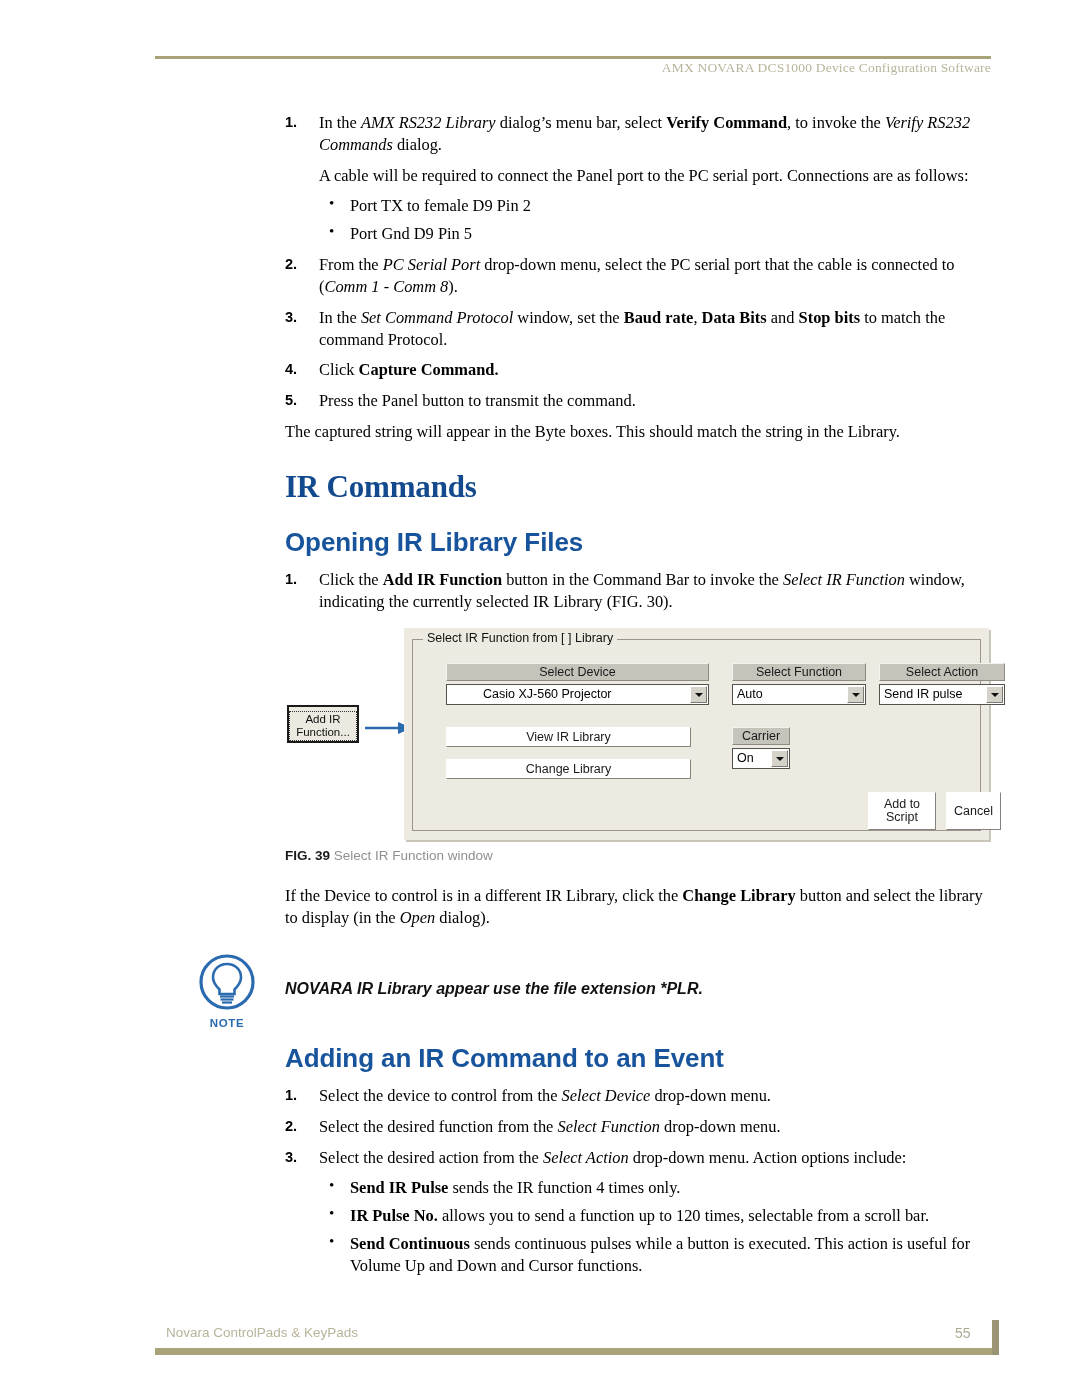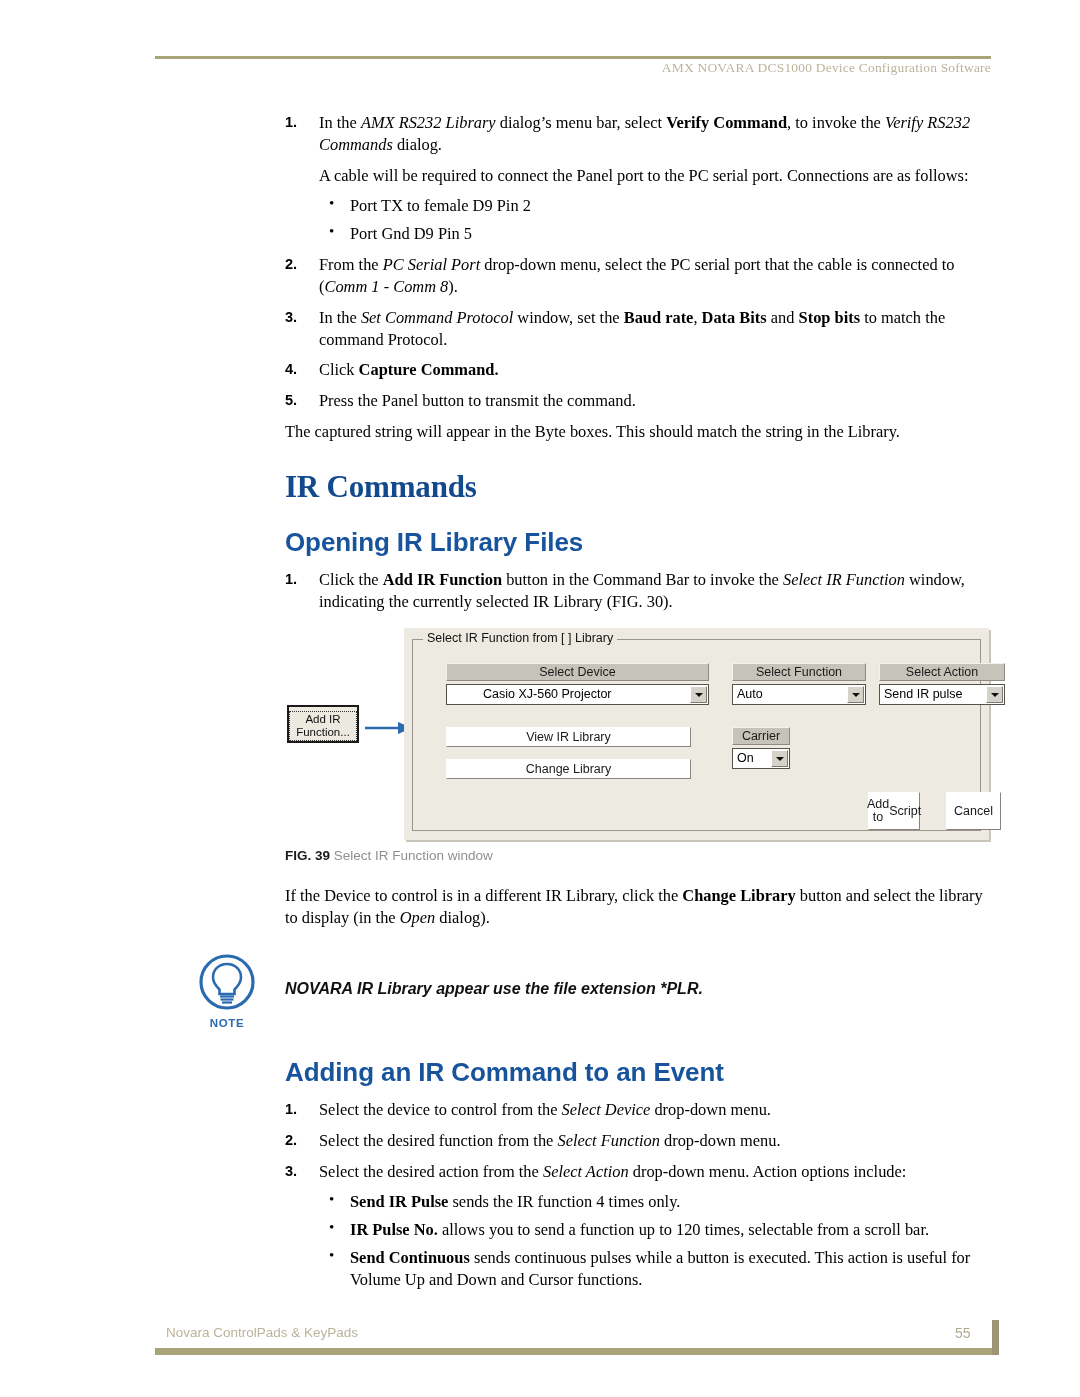--- a/index.html
+++ b/index.html
@@ -433,21 +433,21 @@
           <div class="btn3d" style="left:33px; top:87px; width:245px; height:20px;">View IR Library</div>
 
           <div class="btn3d" style="left:33px; top:119px; width:245px; height:20px;">Change Library</div>
 
           <div class="lbl-hdr" style="left:319px; top:87px; width:58px;">Carrier</div>
           <div class="combo" style="left:319px; top:108px; width:58px;">
             <span>On</span>
             <span class="arrowbox"></span>
           </div>
 
-          <div class="btn3d" style="left:455px; top:152px; width:52px; height:38px; flex-direction:row;">
+          <div class="btn3d" style="left:455px; top:152px; width:68px; height:38px; flex-direction:column;">
             <span>Add to</span>
             <span>Script</span>
           </div>
 
           <div class="btn3d" style="left:533px; top:152px; width:55px; height:38px;">Cancel</div>
         </div>
       </div>
     </div>
 
     <div class="fig-cap">
@@ -464,21 +464,21 @@
           <path d="M29 11 C20.5 11 15 17 15 24.5 C15 30 18.5 33.5 21.5 36.5 L21.5 41 L36.5 41 L36.5 36.5 C39.5 33.5 43 30 43 24.5 C43 17 37.5 11 29 11 Z" fill="none" stroke="#2a6bb0" stroke-width="2.6"></path>
           <line x1="22" y1="43.5" x2="36" y2="43.5" stroke="#2a6bb0" stroke-width="2.2"></line>
           <line x1="22.5" y1="46.5" x2="35.5" y2="46.5" stroke="#2a6bb0" stroke-width="2.2"></line>
           <line x1="24" y1="49.5" x2="34" y2="49.5" stroke="#2a6bb0" stroke-width="2.2"></line>
         </svg>
         <div class="note-label">NOTE</div>
       </div>
       <div class="note-text">NOVARA IR Library appear use the file extension *PLR.</div>
     </div>
 
-    <h2 class="h-sub" style="margin-top:24px;">Adding an IR Command to an Event</h2>
+    <h2 class="h-sub" style="margin-top:10px;">Adding an IR Command to an Event</h2>
 
     <div class="step">
       <div class="num">1.</div>
       <div class="body">Select the device to control from the <i>Select Device</i> drop-down menu.</div>
     </div>
     <div class="step">
       <div class="num">2.</div>
       <div class="body">Select the desired function from the <i>Select Function</i> drop-down menu.</div>
     </div>
     <div class="step">

